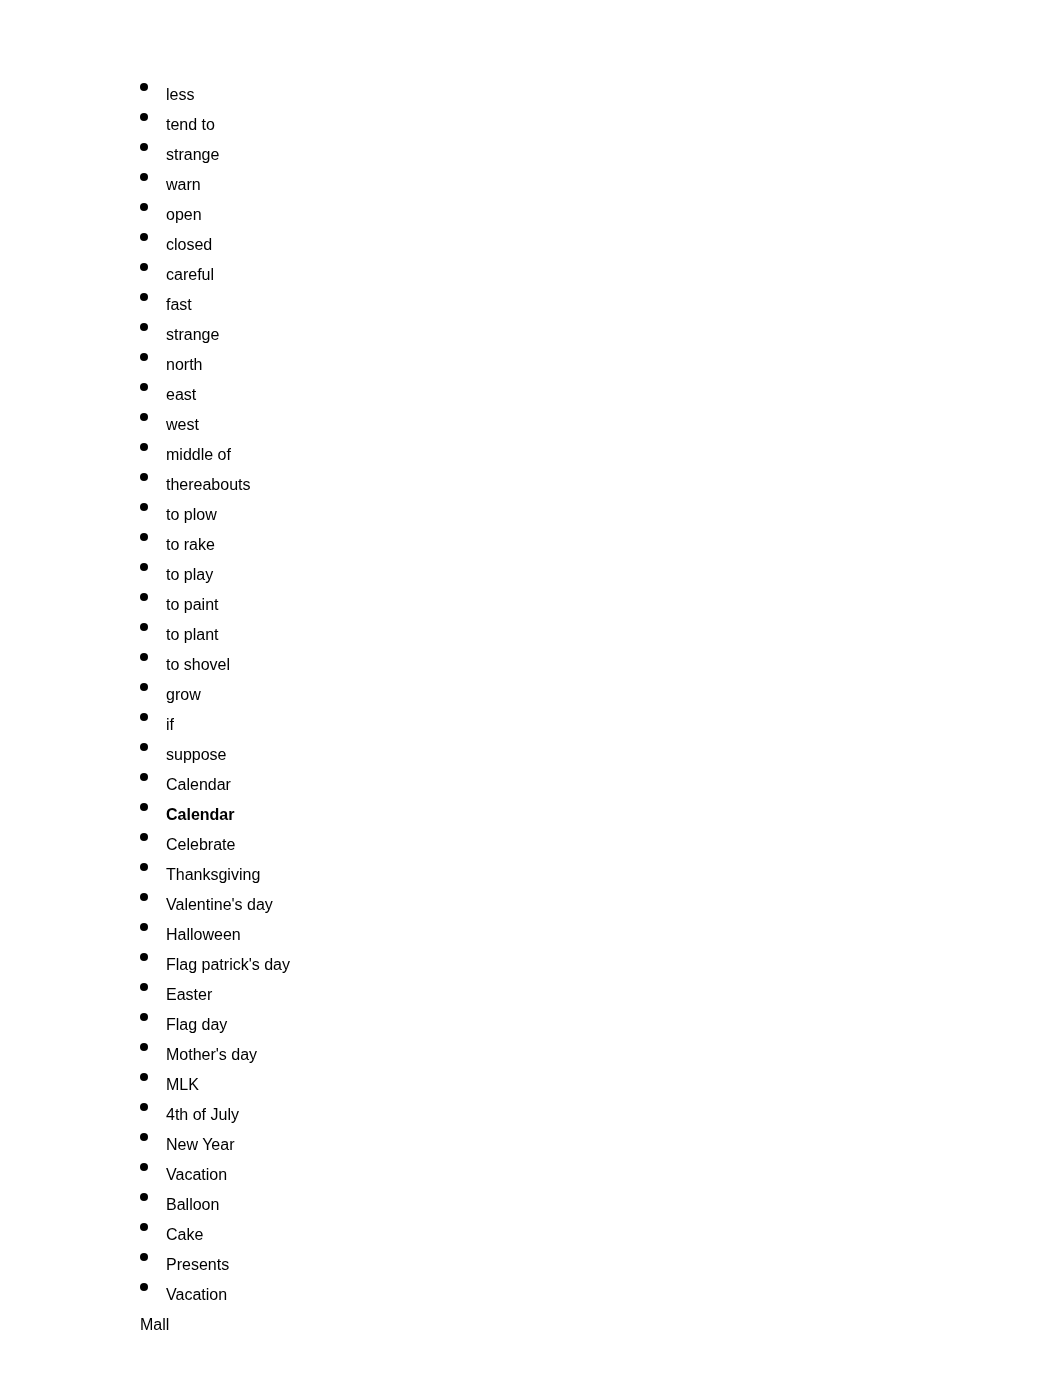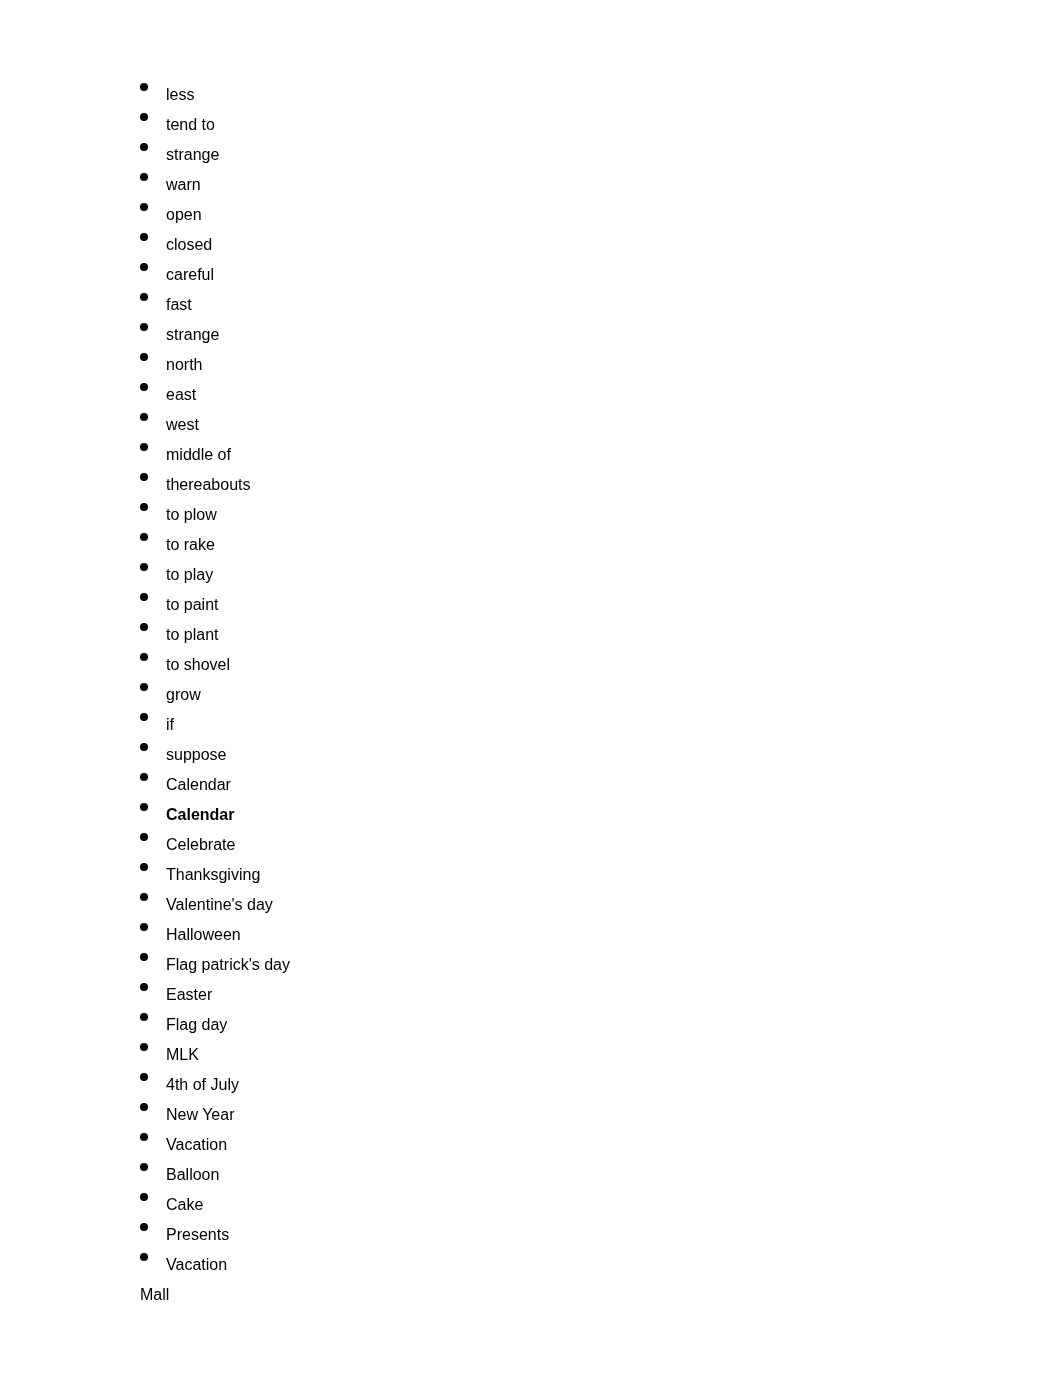--- a/index.html
+++ b/index.html
@@ -180,20 +180,24 @@
       <li>
         <span class="bullet"></span>
         <span class="item-text">Easter</span>
       </li>
       <li>
         <span class="bullet"></span>
         <span class="item-text">Flag day</span>
       </li>
       <li>
         <span class="bullet"></span>
+        <span class="item-text">Mother's day</span>
+      </li>
+      <li>
+        <span class="bullet"></span>
         <span class="item-text">MLK</span>
       </li>
       <li>
         <span class="bullet"></span>
         <span class="item-text">4th of July</span>
       </li>
       <li>
         <span class="bullet"></span>
         <span class="item-text">New Year</span>
       </li>

